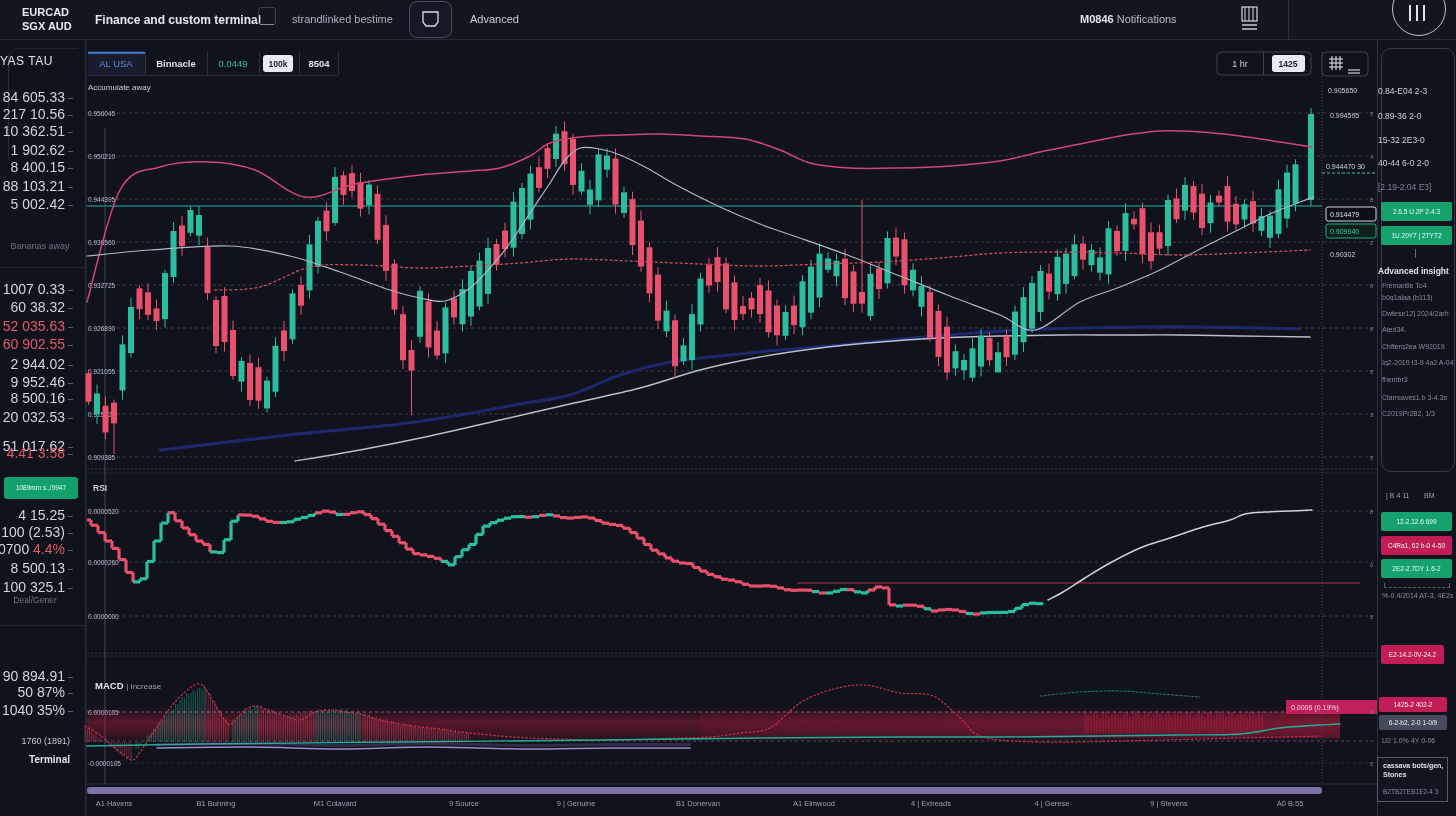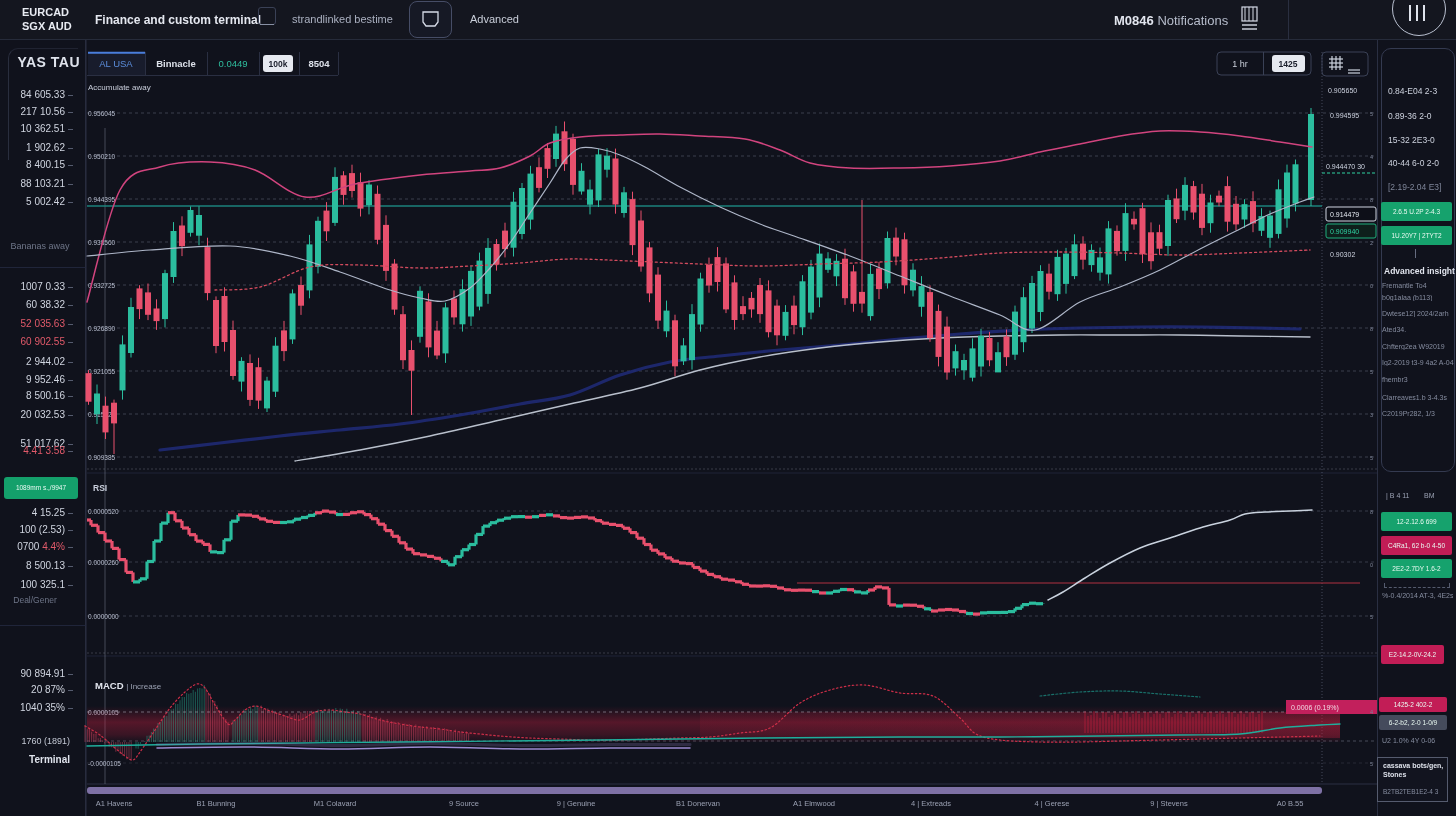--- a/index.html
+++ b/index.html
@@ -1,63 +1,63 @@
 <!DOCTYPE html>
 <html><head><meta charset="utf-8"><title>terminal</title>
 <style>
 *{margin:0;padding:0;box-sizing:border-box}
 body{background:#10121c;font-family:"Liberation Sans",sans-serif;}
 #root{position:relative;width:1456px;height:816px;background:#10121c;overflow:hidden;color:#c7ccd9}
 .abs{position:absolute}
 .dim{color:#6e7588}
-.val{position:absolute;right:12px;font-size:10px;color:#d0d5e0;white-space:nowrap}
+.val{position:absolute;right:12px;font-size:14px;color:#d0d5e0;white-space:nowrap}
 .val:after{content:"";display:inline-block;width:5px;height:1px;background:#555b6e;margin-left:3px;vertical-align:middle}
 .red{color:#e25a6a}
-.rsv{position:absolute;left:10px;font-size:8.5px;color:#cdd2de;white-space:nowrap}
+.rsv{position:absolute;left:0;font-size:8.5px;color:#cdd2de;white-space:nowrap}
 .rbtn{position:absolute;left:3px;width:71px;height:19px;border-radius:2px;font-size:6.5px;color:#eafaf2;text-align:center;line-height:19px;white-space:nowrap;overflow:hidden}
 .gb{background:#16a26d}
 .mb{background:#c21d56}
 .rdim{position:absolute;left:4px;font-size:7px;color:#868da0;white-space:nowrap;overflow:hidden;max-width:74px}
 </style></head>
 <body>
 <div id="root">
 
 <div class="abs" style="left:0;top:0;width:1456px;height:40px;background:#14161f;border-bottom:1px solid #262b3a">
   <div class="abs" style="left:22px;top:5px;font-size:11px;font-weight:bold;color:#e8ebf2;line-height:14px">EURCAD<br>SGX AUD</div>
   <div class="abs" style="left:95px;top:13px;font-size:12px;font-weight:bold;color:#e4e7ef">Finance and custom terminal</div>
   <div class="abs" style="left:258px;top:7px;width:18px;height:18px;border:1px solid #3a4156;border-radius:3px"></div>
   <div class="abs" style="left:260px;top:24px;width:14px;height:0;border-top:1px solid #8890a4"></div>
   <div class="abs" style="left:292px;top:13px;font-size:11px;color:#aab0c0">strandlinked bestime</div>
   <div class="abs" style="left:409px;top:1px;width:43px;height:37px;border:1px solid #464d66;border-radius:8px;background:#161925">
     <svg width="41" height="35" viewBox="0 0 41 35">
           <path d="M13 10 h15 v10 l-3 4 h-9 l-3-4 z" fill="none" stroke="#d5dae6" stroke-width="1.3"></path>
         </svg>
   </div>
   <div class="abs" style="left:470px;top:13px;font-size:11px;color:#c9ced9">Advanced</div>
-  <div class="abs" style="left:1114px;top:13px;font-size:13px;color:#e2e5ee"><b>M0846</b> <span style="color:#b6bccb">Notifications</span></div>
+  <div class="abs" style="left:1080px;top:13px;font-size:11px;color:#e2e5ee"><b>M0846</b> <span style="color:#b6bccb">Notifications</span></div>
   <div class="abs" style="left:1240px;top:6px;width:20px;height:24px">
     <svg width="20" height="26" viewBox="0 0 20 26">
           <rect x="2" y="1" width="15" height="14" fill="none" stroke="#d5dae6" stroke-width="1.2"></rect>
           <line x1="5" y1="1" x2="5" y2="15" stroke="#d5dae6"></line>
           <line x1="9" y1="1" x2="9" y2="15" stroke="#d5dae6"></line>
           <line x1="13" y1="1" x2="13" y2="15" stroke="#d5dae6"></line>
           <line x1="2" y1="19" x2="17" y2="19" stroke="#d5dae6" stroke-width="1.4"></line>
           <line x1="2" y1="23" x2="17" y2="23" stroke="#d5dae6" stroke-width="1.4"></line>
         </svg>
   </div>
   <div class="abs" style="left:1288px;top:0;width:1px;height:40px;background:#2a2f40"></div>
   <div class="abs" style="left:1392px;top:-18px;width:54px;height:54px;border:1.5px solid #b9c0d0;border-radius:50%;overflow:hidden">
     <div class="abs" style="left:16px;top:22px;width:2px;height:16px;background:#dfe3ec"></div>
     <div class="abs" style="left:23px;top:22px;width:2px;height:16px;background:#dfe3ec"></div>
     <div class="abs" style="left:30px;top:22px;width:2px;height:16px;background:#dfe3ec"></div>
   </div>
 </div>
 
 <div class="abs" style="left:0;top:40px;width:86px;height:776px;background:#10121c;border-right:1px solid #262b3a">
-  <div class="abs" style="left:0;top:14px;width:80px;text-align:right;font-size:14px;font-weight:bold;color:#dfe3ec;letter-spacing:.5px">YAS TAU</div>
+  <div class="abs" style="left:0;top:14px;width:80px;text-align:left;font-size:12px;font-weight:normal;color:#dfe3ec;letter-spacing:.5px">YAS TAU</div>
   <div class="abs" style="left:8px;top:8px;width:70px;height:112px;border-left:1px solid rgba(110,120,150,0.28);border-top:1px solid rgba(110,120,150,0.18);border-radius:10px 0 0 0"></div>
   <div class="val" style="top:49px">84 605.33</div>
   <div class="val" style="top:66px">217 10.56</div>
   <div class="val" style="top:83px">10 362.51</div>
   <div class="val" style="top:102px">1 902.62</div>
   <div class="val" style="top:119px">8 400.15</div>
   <div class="val" style="top:138px">88 103.21</div>
   <div class="val" style="top:156px">5 002.42</div>
   <div class="abs dim" style="left:0;top:201px;width:80px;text-align:center;font-size:9px">Bananas away</div>
   <div class="abs" style="left:0;top:227px;width:86px;height:0;border-top:1px solid #20253a"></div>
@@ -73,21 +73,21 @@
   <div class="val red" style="top:405px">4.41 3.58</div>
   <div class="abs" style="left:4px;top:437px;width:74px;height:22px;background:#14a06b;border-radius:3px;color:#eafaf4;font-size:6.5px;text-align:center;line-height:22px">1089mm s.,/9947</div>
   <div class="val" style="top:467px">4 15.25</div>
   <div class="val" style="top:484px">100 (2.53)</div>
   <div class="val" style="top:501px">0700 <span class="red">4.4%</span></div>
   <div class="val" style="top:520px">8 500.13</div>
   <div class="val" style="top:539px">100 325.1</div>
   <div class="abs dim" style="left:0;top:555px;width:80px;text-align:center;padding-right:10px;font-size:8.5px">Deal/Gener</div>
   <div class="abs" style="left:0;top:585px;width:86px;height:0;border-top:1px solid #20253a"></div>
   <div class="val" style="top:628px">90 894.91</div>
-  <div class="val" style="top:644px">20 87%</div>
+  <div class="val" style="top:644px">50 87%</div>
   <div class="val" style="top:662px">1040 35%</div>
   <div class="abs" style="left:0;top:696px;width:80px;text-align:right;padding-right:10px;font-size:9px;color:#c3c8d4">1760 (1891)</div>
   <div class="abs" style="left:0;top:714px;width:80px;text-align:right;padding-right:10px;font-size:10px;font-weight:bold;color:#dfe3ec">Terminal</div>
 </div>
 
 <svg style="position:absolute;left:0;top:0" width="1456" height="816" viewBox="0 0 1456 816" font-family="Liberation Sans, sans-serif">
 <defs>
 <linearGradient id="redband" x1="0" y1="0" x2="0" y2="1">
 <stop offset="0" stop-color="#b01838" stop-opacity="0"></stop>
 <stop offset="0.45" stop-color="#c81f40" stop-opacity="0.38"></stop>
@@ -1039,21 +1039,21 @@
 <div class="abs" style="left:1378px;top:40px;width:78px;height:776px;background:#10121c">
   <div class="abs" style="left:3px;top:8px;width:74px;height:424px;border:1px solid #343a50;border-radius:10px"></div>
   <div class="rsv" style="top:46px">0.84-E04 2-3</div>
   <div class="rsv" style="top:71px">0.89-36 2-0</div>
   <div class="rsv" style="top:95px">15-32 2E3-0</div>
   <div class="rsv" style="top:118px">40-44 6-0 2-0</div>
   <div class="rsv" style="top:142px;color:#7e8598">[2.19-2.04 E3]</div>
   <div class="rbtn gb" style="top:162px">2.6.5 U.2P 2-4.3</div>
   <div class="rbtn gb" style="top:186px">1U.20Y7 | 2TYT2</div>
   <div class="abs" style="left:37px;top:209px;width:1px;height:9px;background:#666c80"></div>
-  <div class="abs" style="left:6px;top:226px;font-size:8.5px;font-weight:bold;color:#e2e5ee;white-space:nowrap">Advanced insight</div>
+  <div class="abs" style="left:0;top:226px;font-size:8.5px;font-weight:bold;color:#e2e5ee;white-space:nowrap">Advanced insight</div>
   <div class="rdim" style="top:242px">Fremantle To4</div>
   <div class="rdim" style="top:254px">b0g1alaa (b113)</div>
   <div class="rdim" style="top:270px">Dwtese12] 2024/2arh</div>
   <div class="rdim" style="top:286px">Ated34.</div>
   <div class="rdim" style="top:303px">Chfterg2ea W92019</div>
   <div class="rdim" style="top:319px">Ig2-2019 t3-9 4a2 A-04</div>
   <div class="rdim" style="top:336px">fhembr3</div>
   <div class="rdim" style="top:354px">Clarreaves1.b 3-4.3s</div>
   <div class="rdim" style="top:370px">C2019Pr282, 1/3</div>
   <div class="abs" style="left:8px;top:452px;font-size:7px;color:#9aa0b2">| B 4 11</div>

